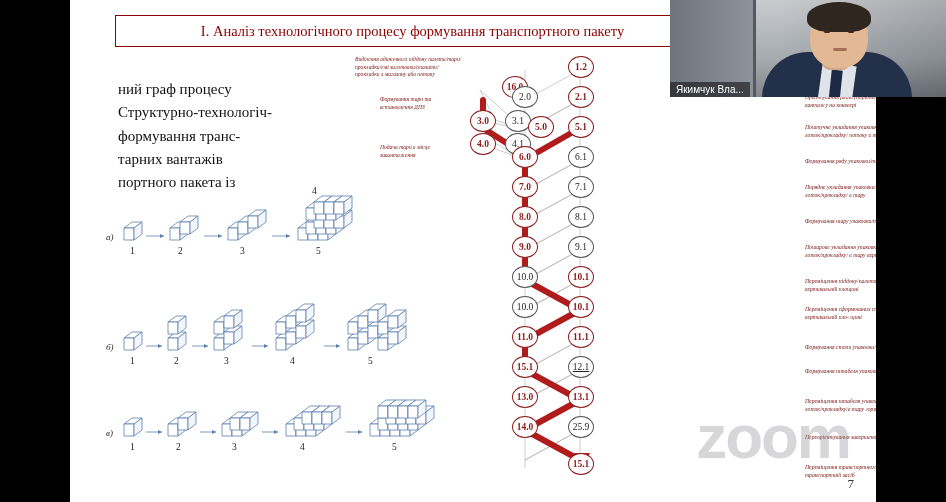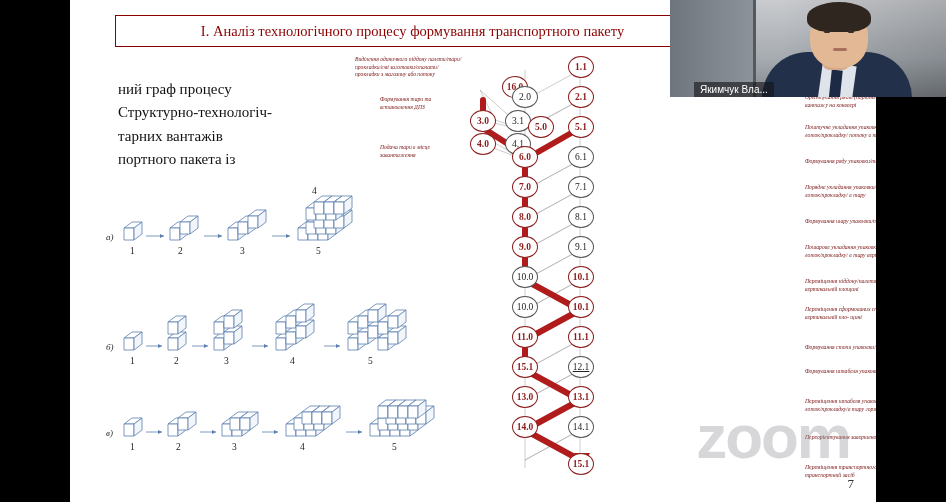--- a/index.html
+++ b/index.html
@@ -195,39 +195,39 @@
     left: 0; bottom: 0;
     padding: 2px 6px;
     background: rgba(20,20,24,0.62);
     color: #fff;
     font-size: 10px;
     font-family: "Liberation Sans", sans-serif;
     max-width: 140px;
     white-space: nowrap;
     overflow: hidden;
     text-overflow: ellipsis;
-    margin-left: 24px;
   }
   
   svg.overlay { position: absolute; left: 0; top: 0; overflow: visible; }
 </style>
 </head>
 <body>
 
 <div id="stage">
 
   <div id="slide">
 
     <div id="title-banner">
       <span class="t">I.  Аналіз технологічного процесу формування транспортного пакету</span>
     </div>
 
     <div id="caption">
       <div>ний граф процесу</div>
       <div>Структурно-технологіч-</div>
+      <div>формування транс-</div>
       <div>тарних вантажів</div>
       <div>портного пакета із</div>
     </div>
 
     <div id="graph">
 
       <svg class="overlay" width="430" height="445">
         <g stroke="#9a9a9a" stroke-width="0.6" fill="none" opacity="0.85">
 
           <line x1="245" y1="22" x2="245" y2="420"></line>
@@ -283,21 +283,21 @@
           <path d="M245,382 L300,412"></path>
         </g>
         <g fill="#b01c1c">
           <polygon points="245,118 238,104 252,104"></polygon>
           <polygon points="245,238 238,224 252,224"></polygon>
           <polygon points="245,328 238,314 252,314"></polygon>
           <polygon points="303,418 294,405 310,405"></polygon>
         </g>
       </svg>
 
-      <div class="node red" style="left:288px; top:8px;">1.1</div>
+      <div class="node red" style="left:288px; top:8px;">1.2</div>
 
       <div class="node red" style="left:190px; top:28px;margin-left:32px;">16.0</div>
       <div class="node red" style="left:190px; top:62px;">3.0</div>
       <div class="node red" style="left:190px; top:85px;">4.0</div>
 
       <div class="node" style="left:225px; top:62px;">3.1</div>
       <div class="node" style="left:225px; top:85px;">4.1</div>
 
       <div class="node" style="left:232px; top:38px;">2.0</div>
       <div class="node red" style="left:248px; top:68px;">5.0</div>
@@ -316,21 +316,21 @@
       <div class="node red" style="left:288px; top:68px;">5.1</div>
       <div class="node" style="left:288px; top:98px;">6.1</div>
       <div class="node" style="left:288px; top:128px;">7.1</div>
       <div class="node" style="left:288px; top:158px;">8.1</div>
       <div class="node" style="left:288px; top:188px;">9.1</div>
       <div class="node red" style="left:288px; top:218px;">10.1</div>
       <div class="node red" style="left:288px; top:248px;">10.1</div>
       <div class="node red" style="left:288px; top:278px;text-align:center;">11.1</div>
       <div class="node" style="left:288px; top:308px;text-decoration:underline;">12.1</div>
       <div class="node red" style="left:288px; top:338px;">13.1</div>
-      <div class="node" style="left:288px; top:368px;">14.1</div>
+      <div class="node" style="left:288px; top:368px;">25.9</div>
       <div class="node red" style="left:288px; top:405px;">15.1</div>
 
       <div class="anno left" style="left:75px; top:8px; width:108px;">Виділення одиничного піддону
 палети/тари/прокладки/ємі
 заготовки/опалати/прокладки з
 магазину або потоку</div>
       <div class="anno left" style="left:100px; top:48px; width:82px;">Формування тари
 та встановлення
 ДПЗ</div>
       <div class="anno left" style="left:100px; top:96px; width:82px;">Подача тари в

